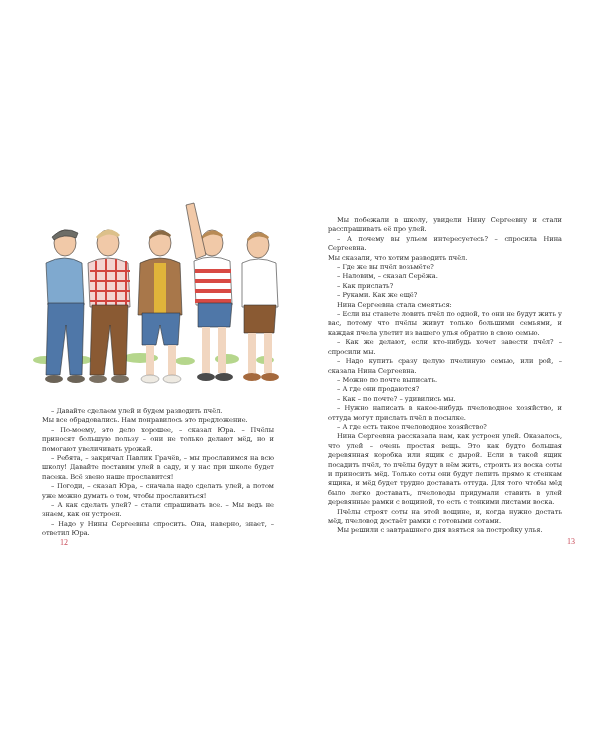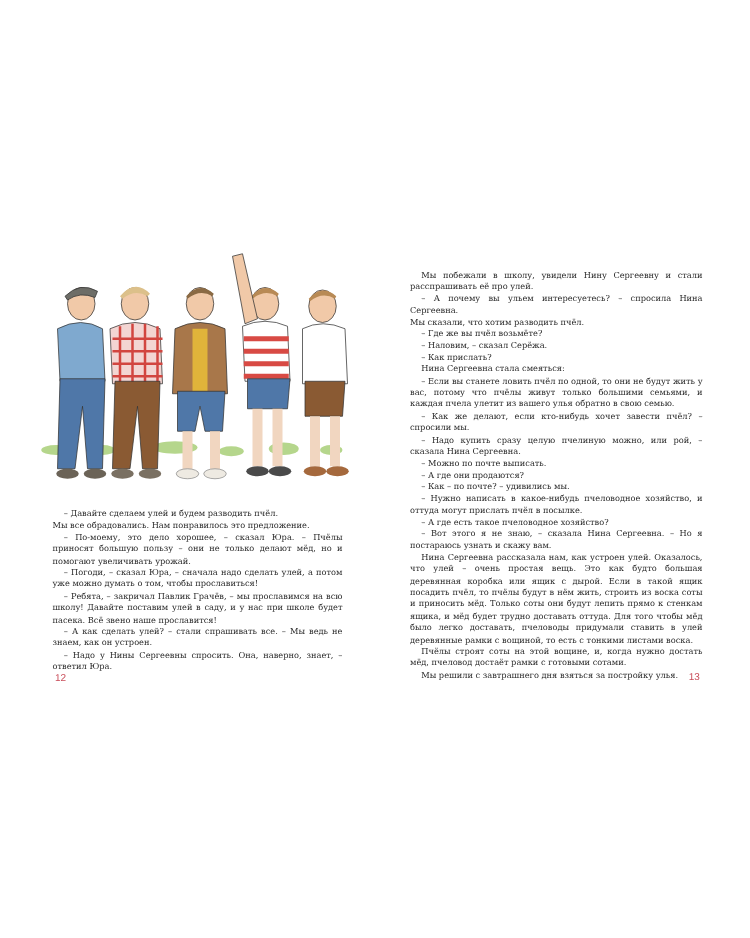--- a/index.html
+++ b/index.html
@@ -7,21 +7,21 @@
          font-family: "DejaVu Serif", "Liberation Serif", serif; color: #2a2a2a; }
   .page { position: absolute; top: 0; height: 596px; }
   .page-left { left: 0; width: 300px; }
   .page-right { left: 300px; width: 300px; }
   .illustration { position: absolute; left: 30px; top: 175px; width: 260px; height: 220px; }
   .text-block { position: absolute; font-size: 6.6px; line-height: 9.4px; text-align: justify; }
   .text-left { left: 42px; top: 407px; width: 232px; }
   .text-right { left: 328px; top: 216px; width: 234px; }
   .text-block p { margin: 0; text-indent: 9px; }
   .text-block p.noindent { text-indent: 0; }
-  .page-number { position: absolute; font-size: 8px; color: #c94d5a; font-family: Liberation Sans, sans-serif; }
+  .page-number { position: absolute; font-size: 8px; color: #c94d5a; font-family: Liberation Serif, serif; margin-left: 16px; }
   .pn-left { left: 44px; top: 538px; }
 </style>
 </head>
 <body>
 
 <div class="page page-left">
   <svg class="illustration" viewBox="0 0 260 220" xmlns="http://www.w3.org/2000/svg">
 
     <g fill="#a9cf78" opacity="0.85">
       <ellipse cx="15" cy="185" rx="12" ry="4"></ellipse>
@@ -99,46 +99,46 @@
       <rect x="234" y="158" width="8" height="40" fill="#f1d6c0"></rect>
       <ellipse cx="222" cy="202" rx="9" ry="4" fill="#a5693d"></ellipse>
       <ellipse cx="240" cy="202" rx="9" ry="4" fill="#a5693d"></ellipse>
     </g>
   </svg>
 
   <div class="text-block text-left">
     <p>– Давайте сделаем улей и будем разводить пчёл.</p>
     <p class="noindent">Мы все обрадовались. Нам понравилось это предложение.</p>
     <p>– По-моему, это дело хорошее, – сказал Юра. – Пчёлы приносят большую пользу – они не только делают мёд, но и помогают увеличивать урожай.</p>
+    <p>– Ребята, – закричал Павлик Грачёв, – мы прославимся на всю школу! Давайте поставим улей в саду, и у нас при школе будет пасека. Всё звено наше прославится!</p>
     <p>– Погоди, – сказал Юра, – сначала надо сделать улей, а потом уже можно думать о том, чтобы прославиться!</p>
-    <p>– Ребята, – закричал Павлик Грачёв, – мы прославимся на всю школу! Давайте поставим улей в саду, и у нас при школе будет пасека. Всё звено наше прославится!</p>
     <p>– А как сделать улей? – стали спрашивать все. – Мы ведь не знаем, как он устроен.</p>
     <p>– Надо у Нины Сергеевны спросить. Она, наверно, знает, – ответил Юра.</p>
   </div>
 
   <div class="page-number pn-left">12</div>
 </div>
 
 <div class="page page-right">
   <div class="text-block text-right" style="left:28px;">
     <p>Мы побежали в школу, увидели Нину Сергеевну и стали расспрашивать её про улей.</p>
     <p>– А почему вы ульем интересуетесь? – спросила Нина Сергеевна.</p>
     <p class="noindent">Мы сказали, что хотим разводить пчёл.</p>
     <p>– Где же вы пчёл возьмёте?</p>
     <p>– Наловим, – сказал Серёжа.</p>
     <p>– Как прислать?</p>
+    <p>– Руками. Как же ещё?</p>
     <p>Нина Сергеевна стала смеяться:</p>
     <p>– Если вы станете ловить пчёл по одной, то они не будут жить у вас, потому что пчёлы живут только большими семьями, и каждая пчела улетит из вашего улья обратно в свою семью.</p>
     <p>– Как же делают, если кто-нибудь хочет завести пчёл? – спросили мы.</p>
-    <p>– Надо купить сразу целую пчелиную можно, или рой, – сказала Нина Сергеевна.</p>
+    <p>– Надо купить сразу целую пчелиную семью, или рой, – сказала Нина Сергеевна.</p>
     <p>– Можно по почте выписать.</p>
     <p>– А где они продаются?</p>
     <p>– Как – по почте? – удивились мы.</p>
     <p>– Нужно написать в какое-нибудь пчеловодное хозяйство, и оттуда могут прислать пчёл в посылке.</p>
     <p>– А где есть такое пчеловодное хозяйство?</p>
-    <p>– Вот этого я не знаю, – сказала Нина Сергеевна. – Но я постараюсь узнать и скажу вам.</p>
     <p>Нина Сергеевна рассказала нам, как устроен улей. Оказалось, что улей – очень простая вещь. Это как будто большая деревянная коробка или ящик с дырой. Если в такой ящик посадить пчёл, то пчёлы будут в нём жить, строить из воска соты и приносить мёд. Только соты они будут лепить прямо к стенкам ящика, и мёд будет трудно доставать оттуда. Для того чтобы мёд было легко доставать, пчеловоды придумали ставить в улей деревянные рамки с вощиной, то есть с тонкими листами воска.</p>
     <p>Пчёлы строят соты на этой вощине, и, когда нужно достать мёд, пчеловод достаёт рамки с готовыми сотами.</p>
     <p>Мы решили с завтрашнего дня взяться за постройку улья.</p>
   </div>
 
   <div class="page-number" style="left:251px; top:537px;">13</div>
 </div>
 
 </body></html>

